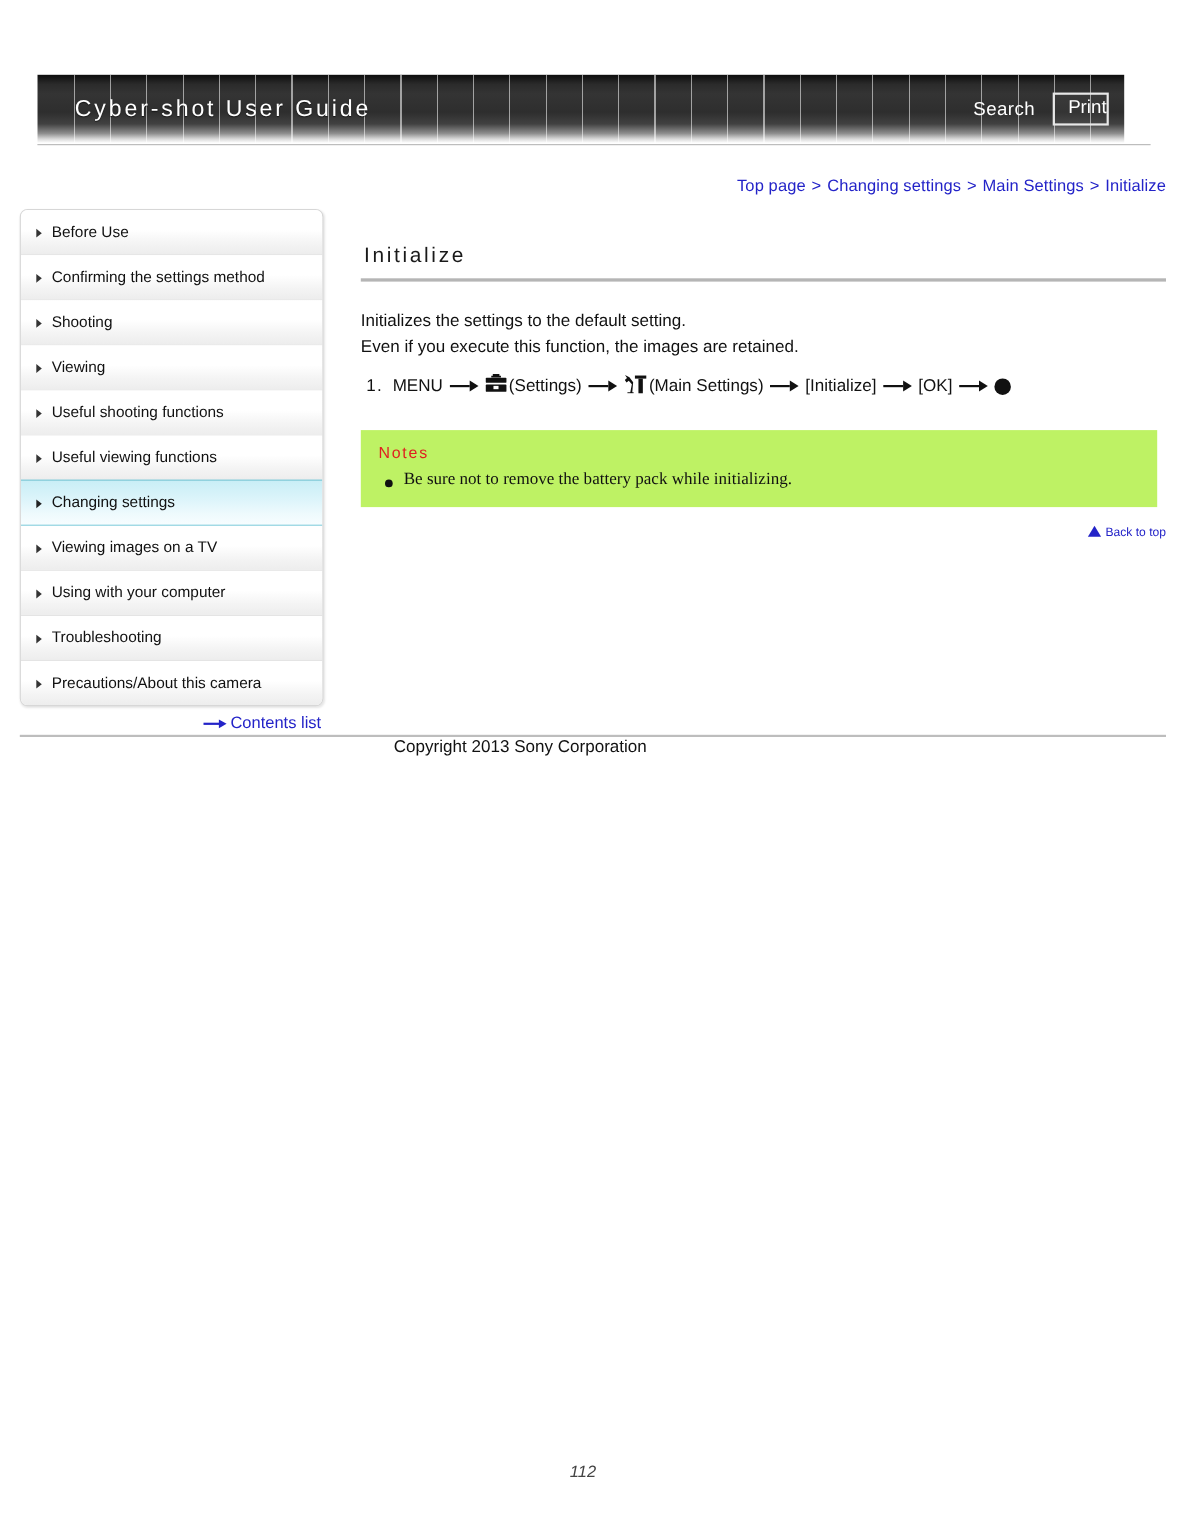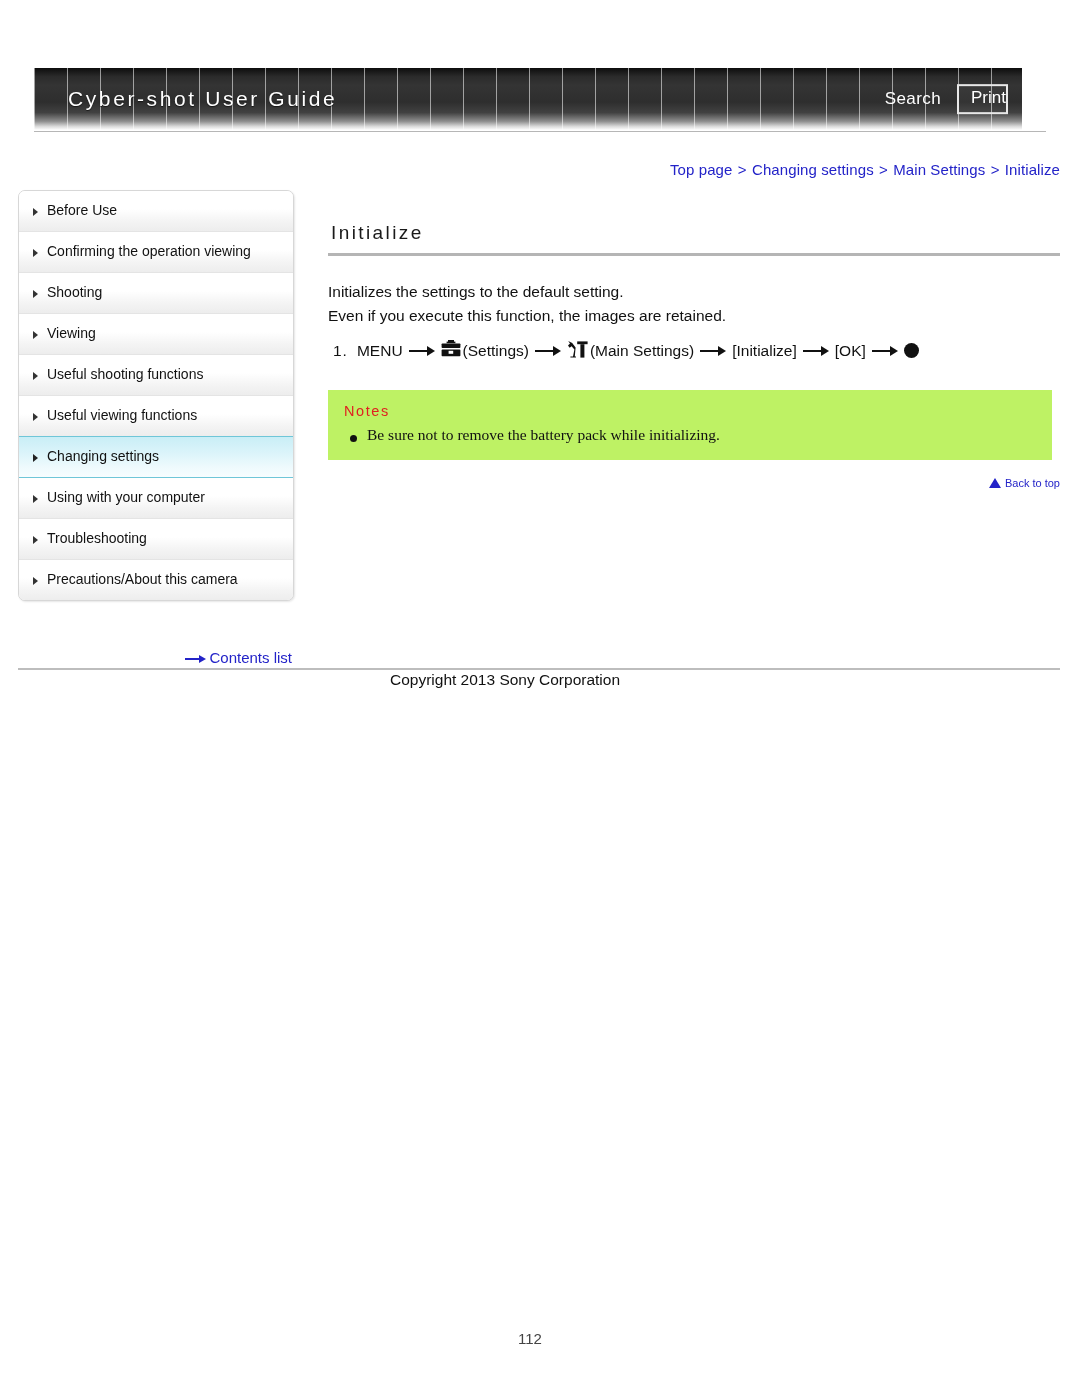--- a/index.html
+++ b/index.html
@@ -322,30 +322,30 @@
     background: #bdbdbd;
   }
   .copyright {
     position: absolute;
     left: 0;
     top: 671px;
     width: 946px;
     text-align: center;
     font-size: 15.5px;
     color: #111111;
-    padding-left: 32px;
   }
   .page-number {
     position: absolute;
     left: 0;
     top: 1330px;
     width: 1060px;
     text-align: center;
     font-size: 15px;
     color: #444444;
+    font-style: italic;
   }
 </style>
 </head>
 <body>
 
 <div class="banner-wrap">
   <div class="banner">
     <div class="stripes"></div>
     <div class="banner-title">Cyber-shot User Guide</div>
     <div class="banner-actions">
@@ -366,41 +366,45 @@
   <span class="crumb">Initialize</span>
 </div>
 
 <nav class="sidebar">
   <div class="nav-item">
     <span class="tri"></span>
     <span>Before Use</span>
   </div>
   <div class="nav-item">
     <span class="tri"></span>
-    <span>Confirming the operation viewing</span>
+    <span>Confirming the settings method</span>
   </div>
   <div class="nav-item">
     <span class="tri"></span>
     <span>Shooting</span>
   </div>
   <div class="nav-item">
     <span class="tri"></span>
     <span>Viewing</span>
   </div>
   <div class="nav-item">
     <span class="tri"></span>
     <span>Useful shooting functions</span>
   </div>
   <div class="nav-item">
     <span class="tri"></span>
     <span>Useful viewing functions</span>
   </div>
   <div class="nav-item active">
     <span class="tri"></span>
     <span>Changing settings</span>
+  </div>
+  <div class="nav-item">
+    <span class="tri"></span>
+    <span>Viewing images on a TV</span>
   </div>
   <div class="nav-item">
     <span class="tri"></span>
     <span>Using with your computer</span>
   </div>
   <div class="nav-item">
     <span class="tri"></span>
     <span>Troubleshooting</span>
   </div>
   <div class="nav-item">

